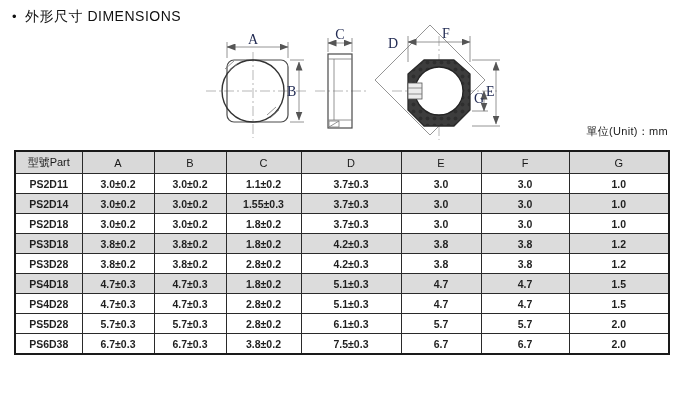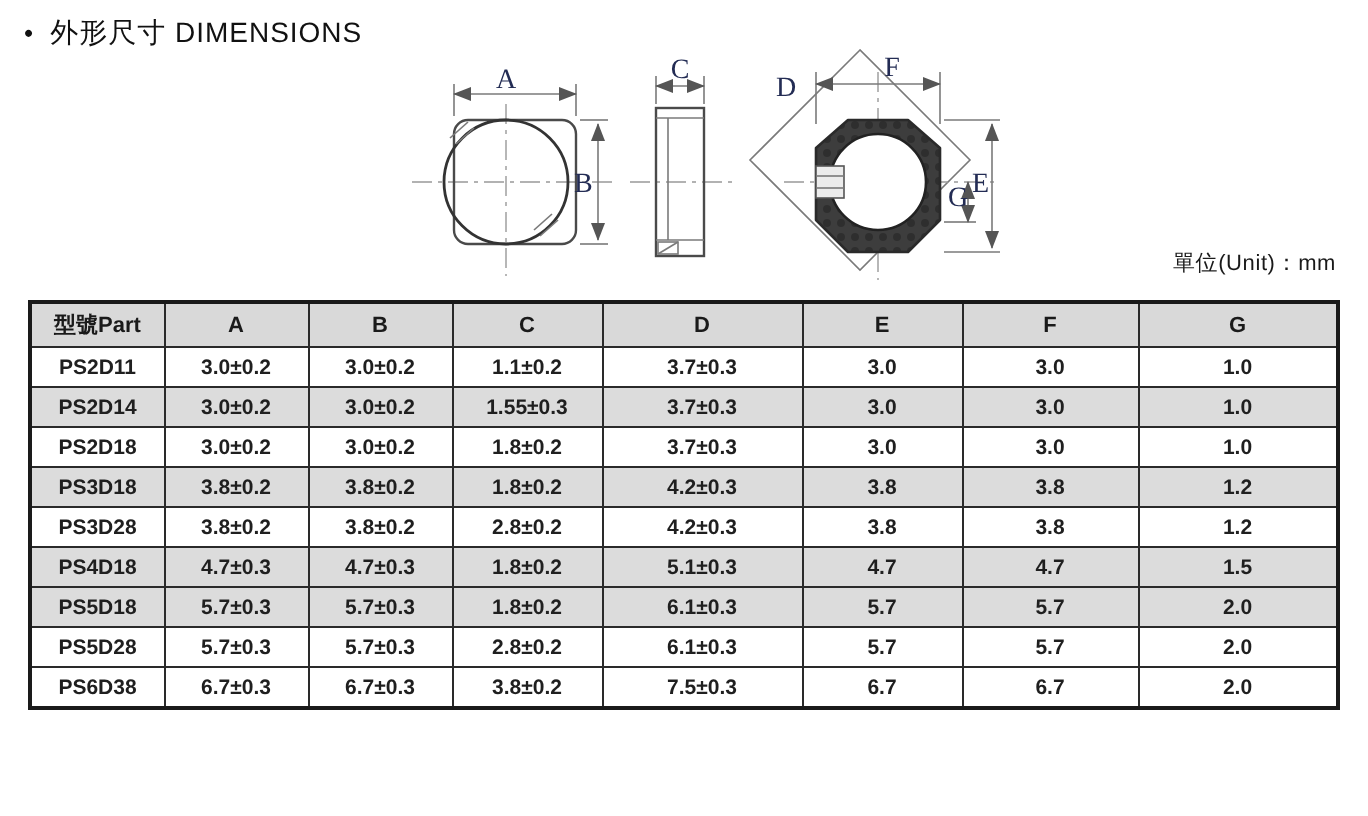--- a/index.html
+++ b/index.html
@@ -30,21 +30,21 @@
   .dim-table{
     position:absolute;left:14px;top:150px;width:654px;
     border-collapse:collapse;table-layout:fixed;
     border:2px solid #1a1a1a;
   }
   .dim-table th,.dim-table td{
     border:1px solid #2a2a2a;text-align:center;vertical-align:middle;
     padding:0;overflow:hidden;white-space:nowrap;
   }
   .dim-table th{
-    height:21px;background:#d9d9d9;font-weight:bold;font-size:11px;color:#1a1a1a;
+    height:21px;background:#d9d9d9;font-weight:normal;font-size:11px;color:#1a1a1a;
   }
   .dim-table td{
     height:19px;font-size:10.5px;font-weight:bold;color:#1f1f1f;background:#ffffff;
   }
   .dim-table tr.alt td{background:#dcdcdc;margin-top:48px;}
 </style>
 </head>
 <body>
 
 <div id="page">
@@ -215,29 +215,29 @@
         <tr class="alt">
           <td>PS4D18</td>
           <td>4.7±0.3</td>
           <td>4.7±0.3</td>
           <td>1.8±0.2</td>
           <td>5.1±0.3</td>
           <td>4.7</td>
           <td>4.7</td>
           <td>1.5</td>
         </tr>
-        <tr class="alt">
-          <td>PS5D18</td>
-          <td>5.7±0.3</td>
-          <td>5.7±0.3</td>
-          <td>1.8±0.2</td>
-          <td>6.1±0.3</td>
-          <td>5.7</td>
-          <td>5.7</td>
-          <td>2.0</td>
+        <tr>
+          <td>PS4D28</td>
+          <td>4.7±0.3</td>
+          <td>4.7±0.3</td>
+          <td>2.8±0.2</td>
+          <td>5.1±0.3</td>
+          <td>4.7</td>
+          <td>4.7</td>
+          <td>1.5</td>
         </tr>
         <tr>
           <td>PS5D28</td>
           <td>5.7±0.3</td>
           <td>5.7±0.3</td>
           <td>2.8±0.2</td>
           <td>6.1±0.3</td>
           <td>5.7</td>
           <td>5.7</td>
           <td>2.0</td>

